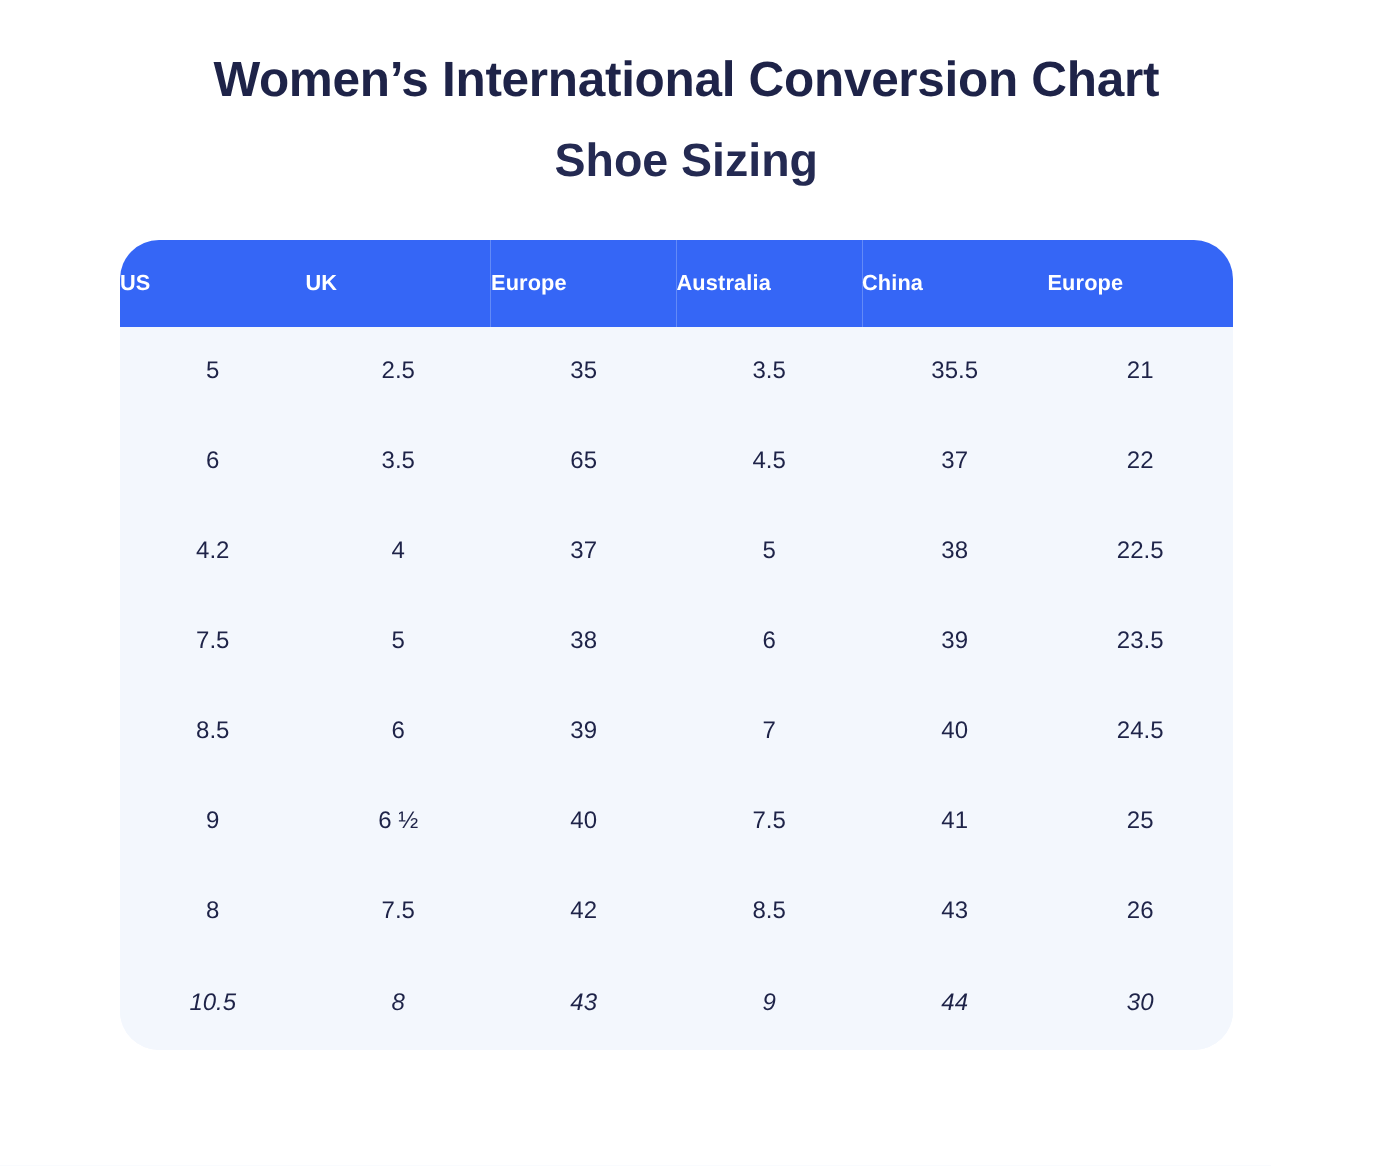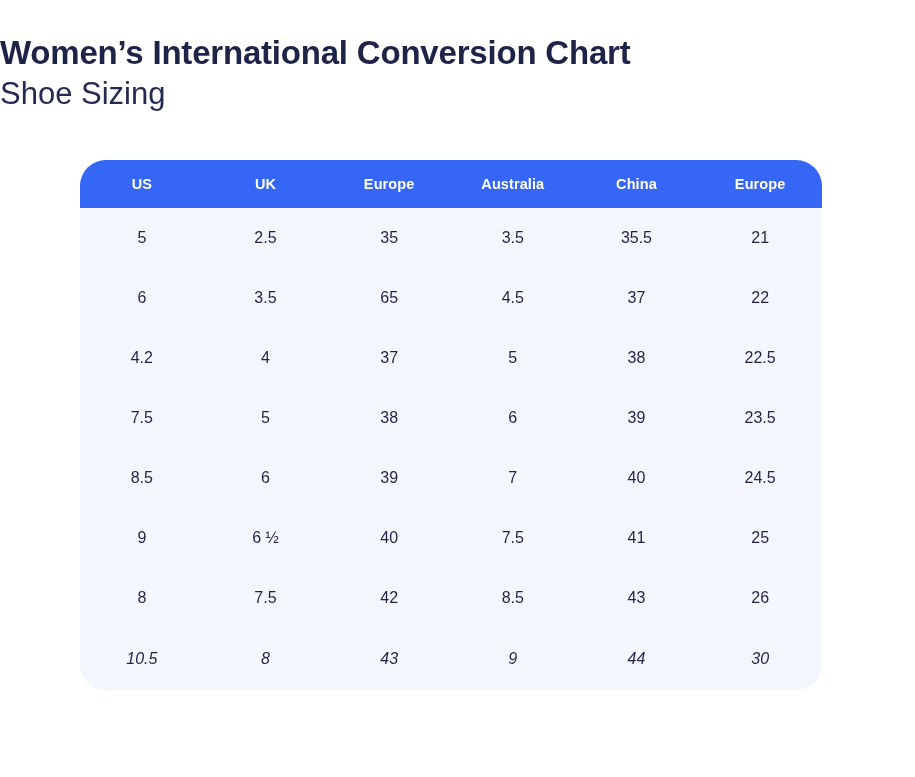--- a/index.html
+++ b/index.html
@@ -17,33 +17,34 @@
   .page {
     position: relative;
     width: 915px;
     height: 777px;
     box-sizing: border-box;
   }
 
   
   .heading {
     padding-top: 34px;
+    text-align: center;
   }
   .title {
     margin: 0;
     font-size: 33px;
     font-weight: 700;
     letter-spacing: -0.2px;
     color: #1e2348;
     line-height: 1.18;
   }
   .subtitle {
-    margin: 2px 0 0 0;
+    margin: 15px 0 0 0;
     font-size: 31px;
-    font-weight: 400;
+    font-weight: 700;
     color: #242a52;
     line-height: 1.2;
   }
 
   
   .table-wrap {
     position: absolute;
     left: 80px;
     top: 160px;
     width: 742px;
@@ -56,23 +57,23 @@
     width: 100%;
     border-collapse: collapse;
     table-layout: fixed;
   }
 
   table.conv thead th {
     background: #3566f6;
     color: #ffffff;
     font-size: 14.5px;
     font-weight: 700;
-    height: 48px;
+    height: 58px;
     padding: 0;
-    text-align: center;
+    text-align: left;
     vertical-align: middle;
     letter-spacing: 0.1px;
   }
 
   table.conv tbody td {
     background: #f3f7fd;
     color: #1e2348;
     font-size: 16px;
     font-weight: 400;
     height: 60px;

